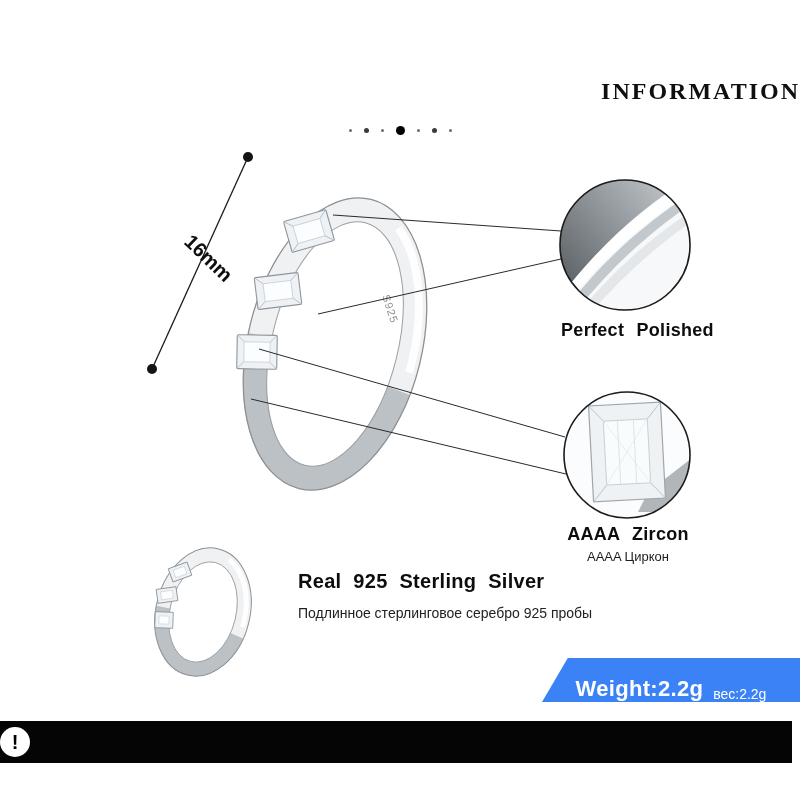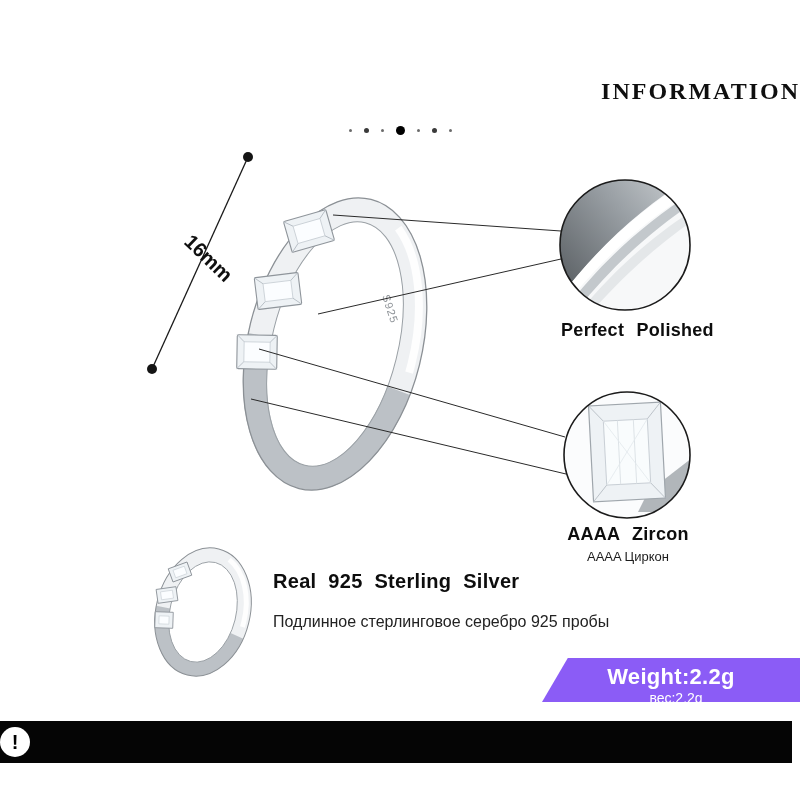--- a/index.html
+++ b/index.html
@@ -14,27 +14,27 @@
   .dot.s{width:3px;height:3px;}
   .dot.m{width:5px;height:5px;background:#3a3a3a;}
   .dot.l{width:9px;height:9px;background:#000;}
   svg.scene{position:absolute;left:0;top:0;}
   svg.scene text{font-family:"Liberation Sans",sans-serif;}
   .callout-label{position:absolute;text-align:center;color:#0d0d0d;}
   .callout-label .c-title{font-size:18px;font-weight:bold;word-spacing:7px;letter-spacing:.3px;}
   .callout-label .c-sub{font-size:13px;margin-top:4px;color:#1c1c1c;}
   .label-polished{left:505px;top:320px;width:265px;text-align:center;}
   .label-zircon{left:498px;top:524px;width:260px;}
-  .material{position:absolute;left:273px;top:570px;width:340px;color:#0d0d0d;}
+  .material{position:absolute;left:298px;top:570px;width:340px;color:#0d0d0d;}
   .material .m-title{font-size:20px;font-weight:bold;word-spacing:6px;letter-spacing:.3px;}
-  .material .m-sub{font-size:16px;margin-top:20px;color:#222;}
+  .material .m-sub{font-size:14px;margin-top:12px;color:#222;}
   .weight-banner{position:absolute;left:542px;top:658px;width:258px;height:44px;
-                 background:#8b5cf6;clip-path:polygon(10% 0,100% 0,100% 100%,0% 100%);
-                 display:flex;justify-content:center;align-items:center;padding-top:9px;
-                 box-sizing:border-box;color:#fff;flex-direction:column;}
+                 background:#3b82f6;clip-path:polygon(10% 0,100% 0,100% 100%,0% 100%);
+                 display:flex;justify-content:center;align-items:flex-end;padding-top:9px;
+                 box-sizing:border-box;color:#fff;}
   .weight-en{font-size:22px;font-weight:bold;letter-spacing:.3px;}
   .weight-ru{font-size:14px;margin-left:10px;}
   .notice-bar{position:absolute;left:0;top:721px;width:792px;height:42px;background:#050505;
               display:flex;align-items:center;color:#fff;}
   .notice-text{flex:1;font-size:17px;font-weight:bold;padding-left:10px;letter-spacing:.2px;}
   .notice-icon{width:30px;height:30px;border-radius:50%;background:#fff;color:#000;
                display:flex;align-items:center;justify-content:center;
                font-size:20px;font-weight:bold;margin-right:14px;flex:none;}
 </style>
 </head>

